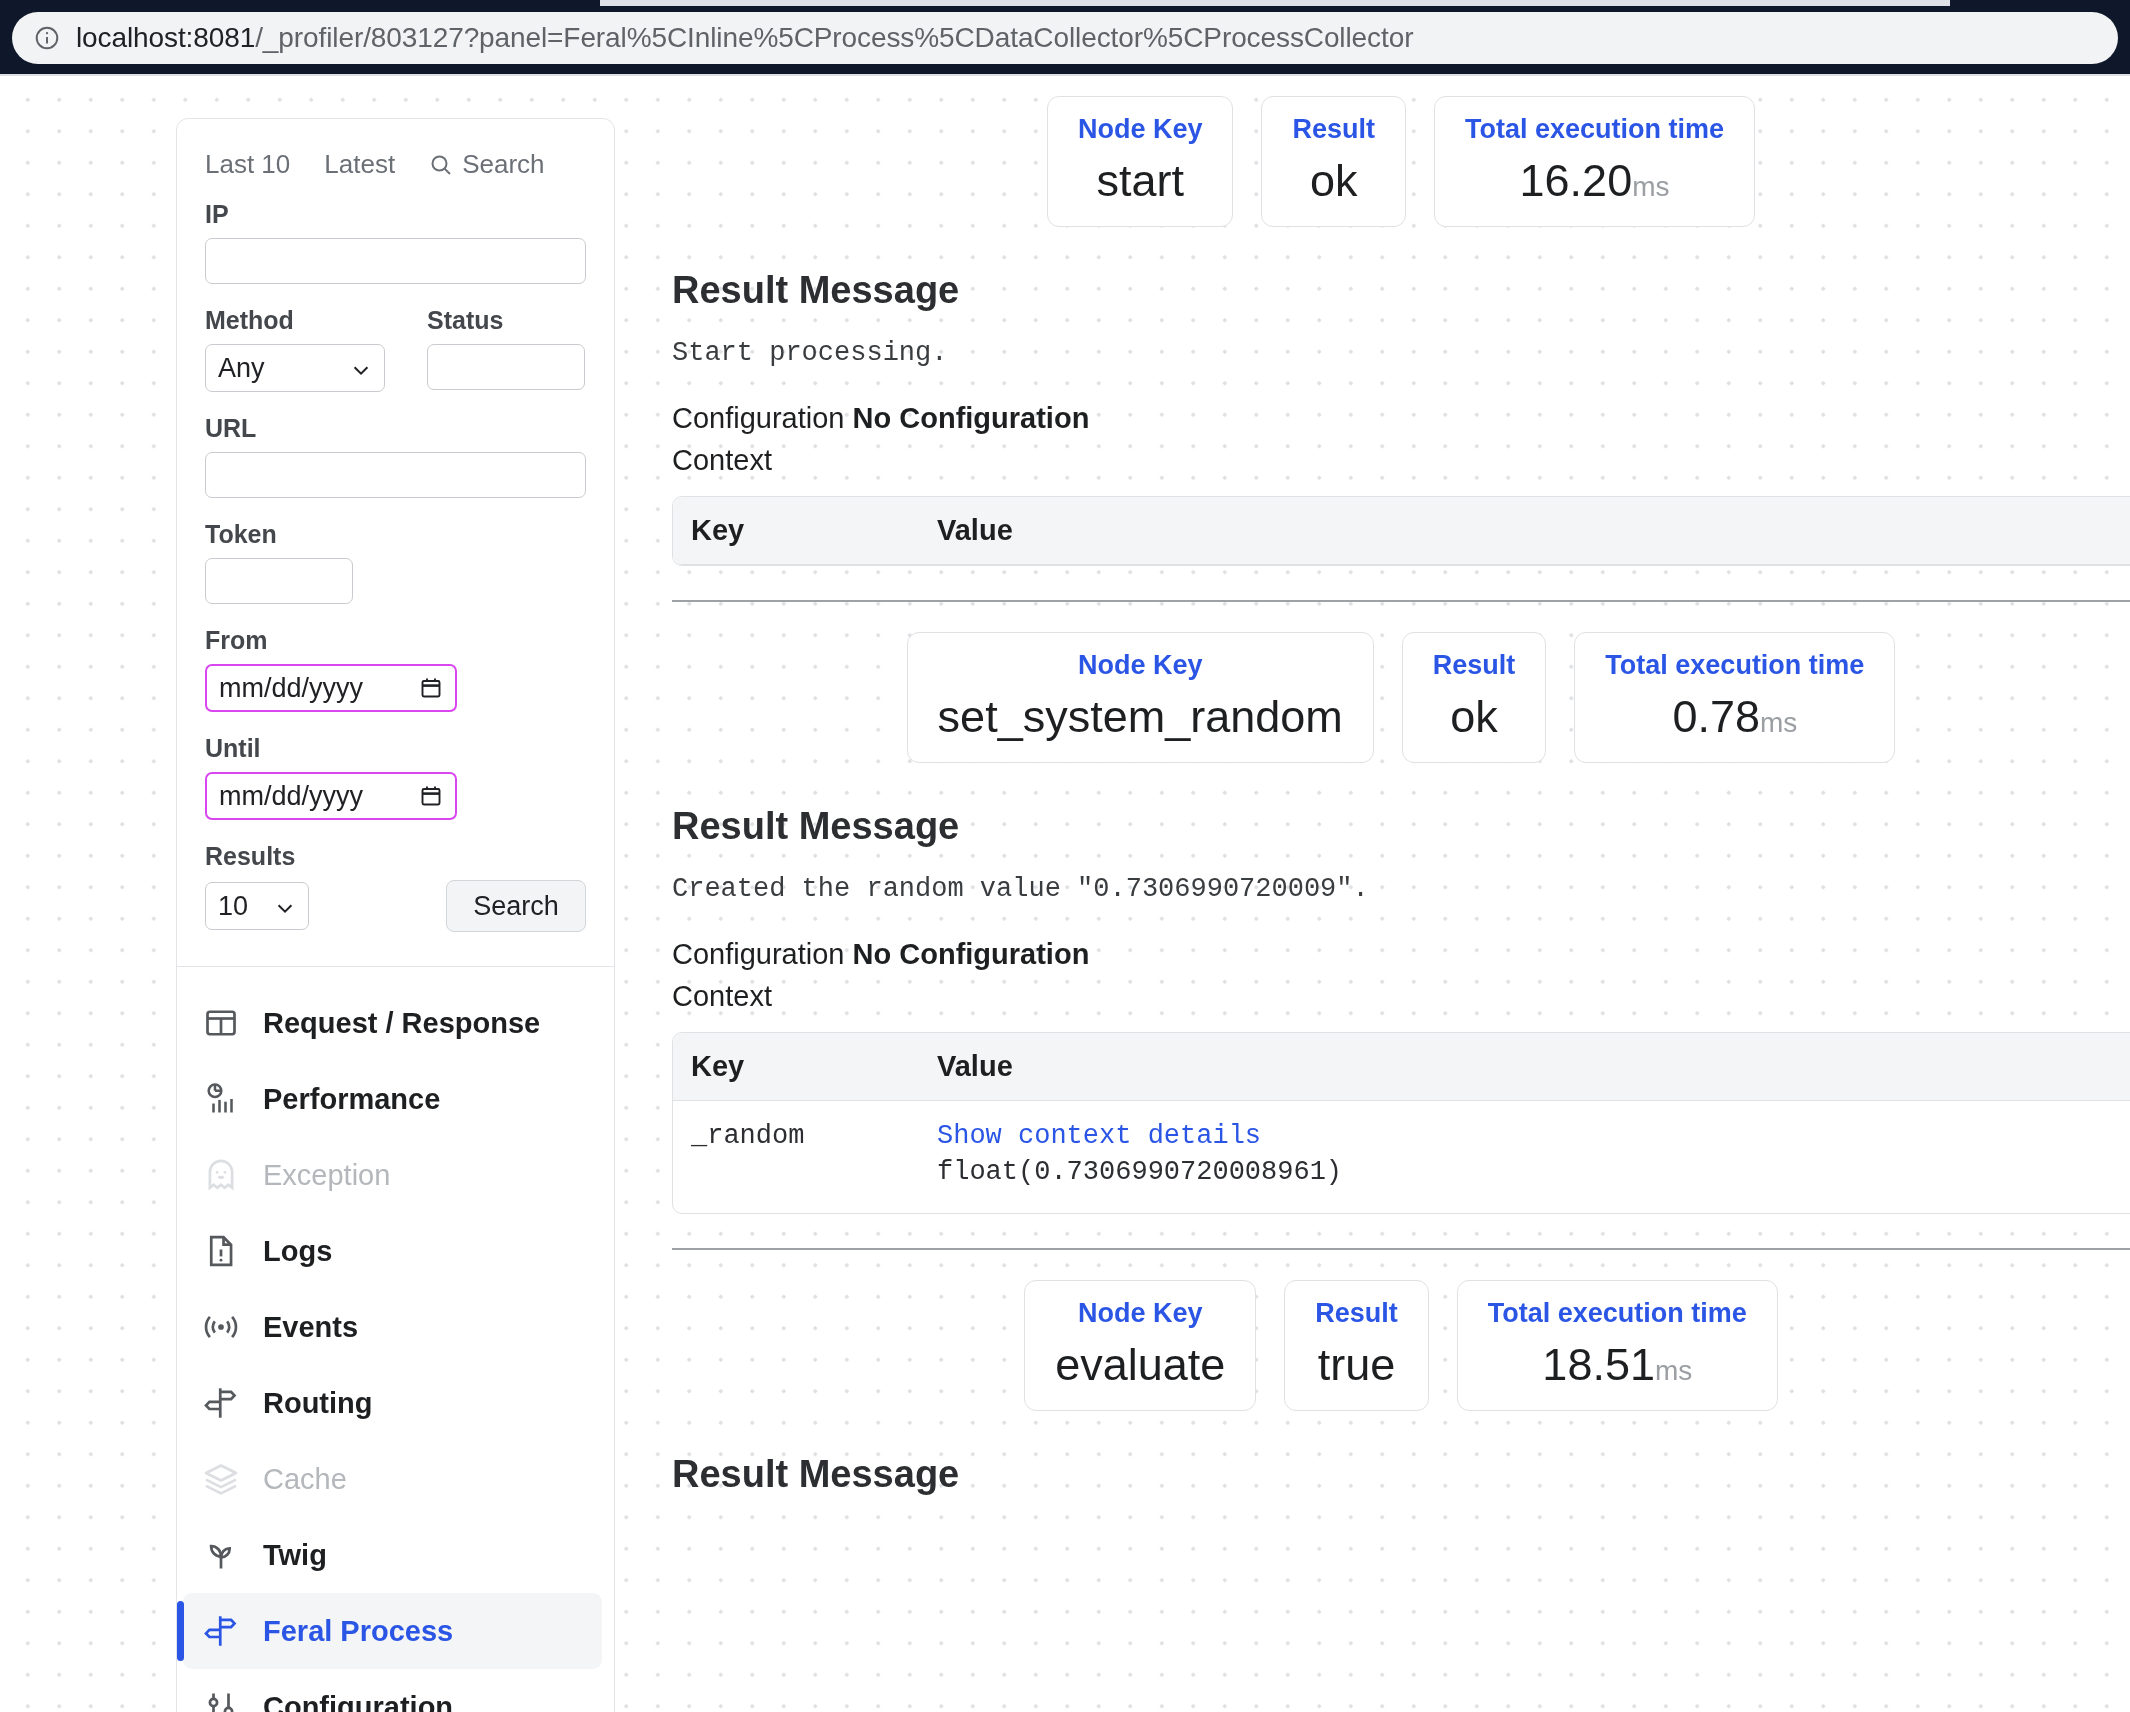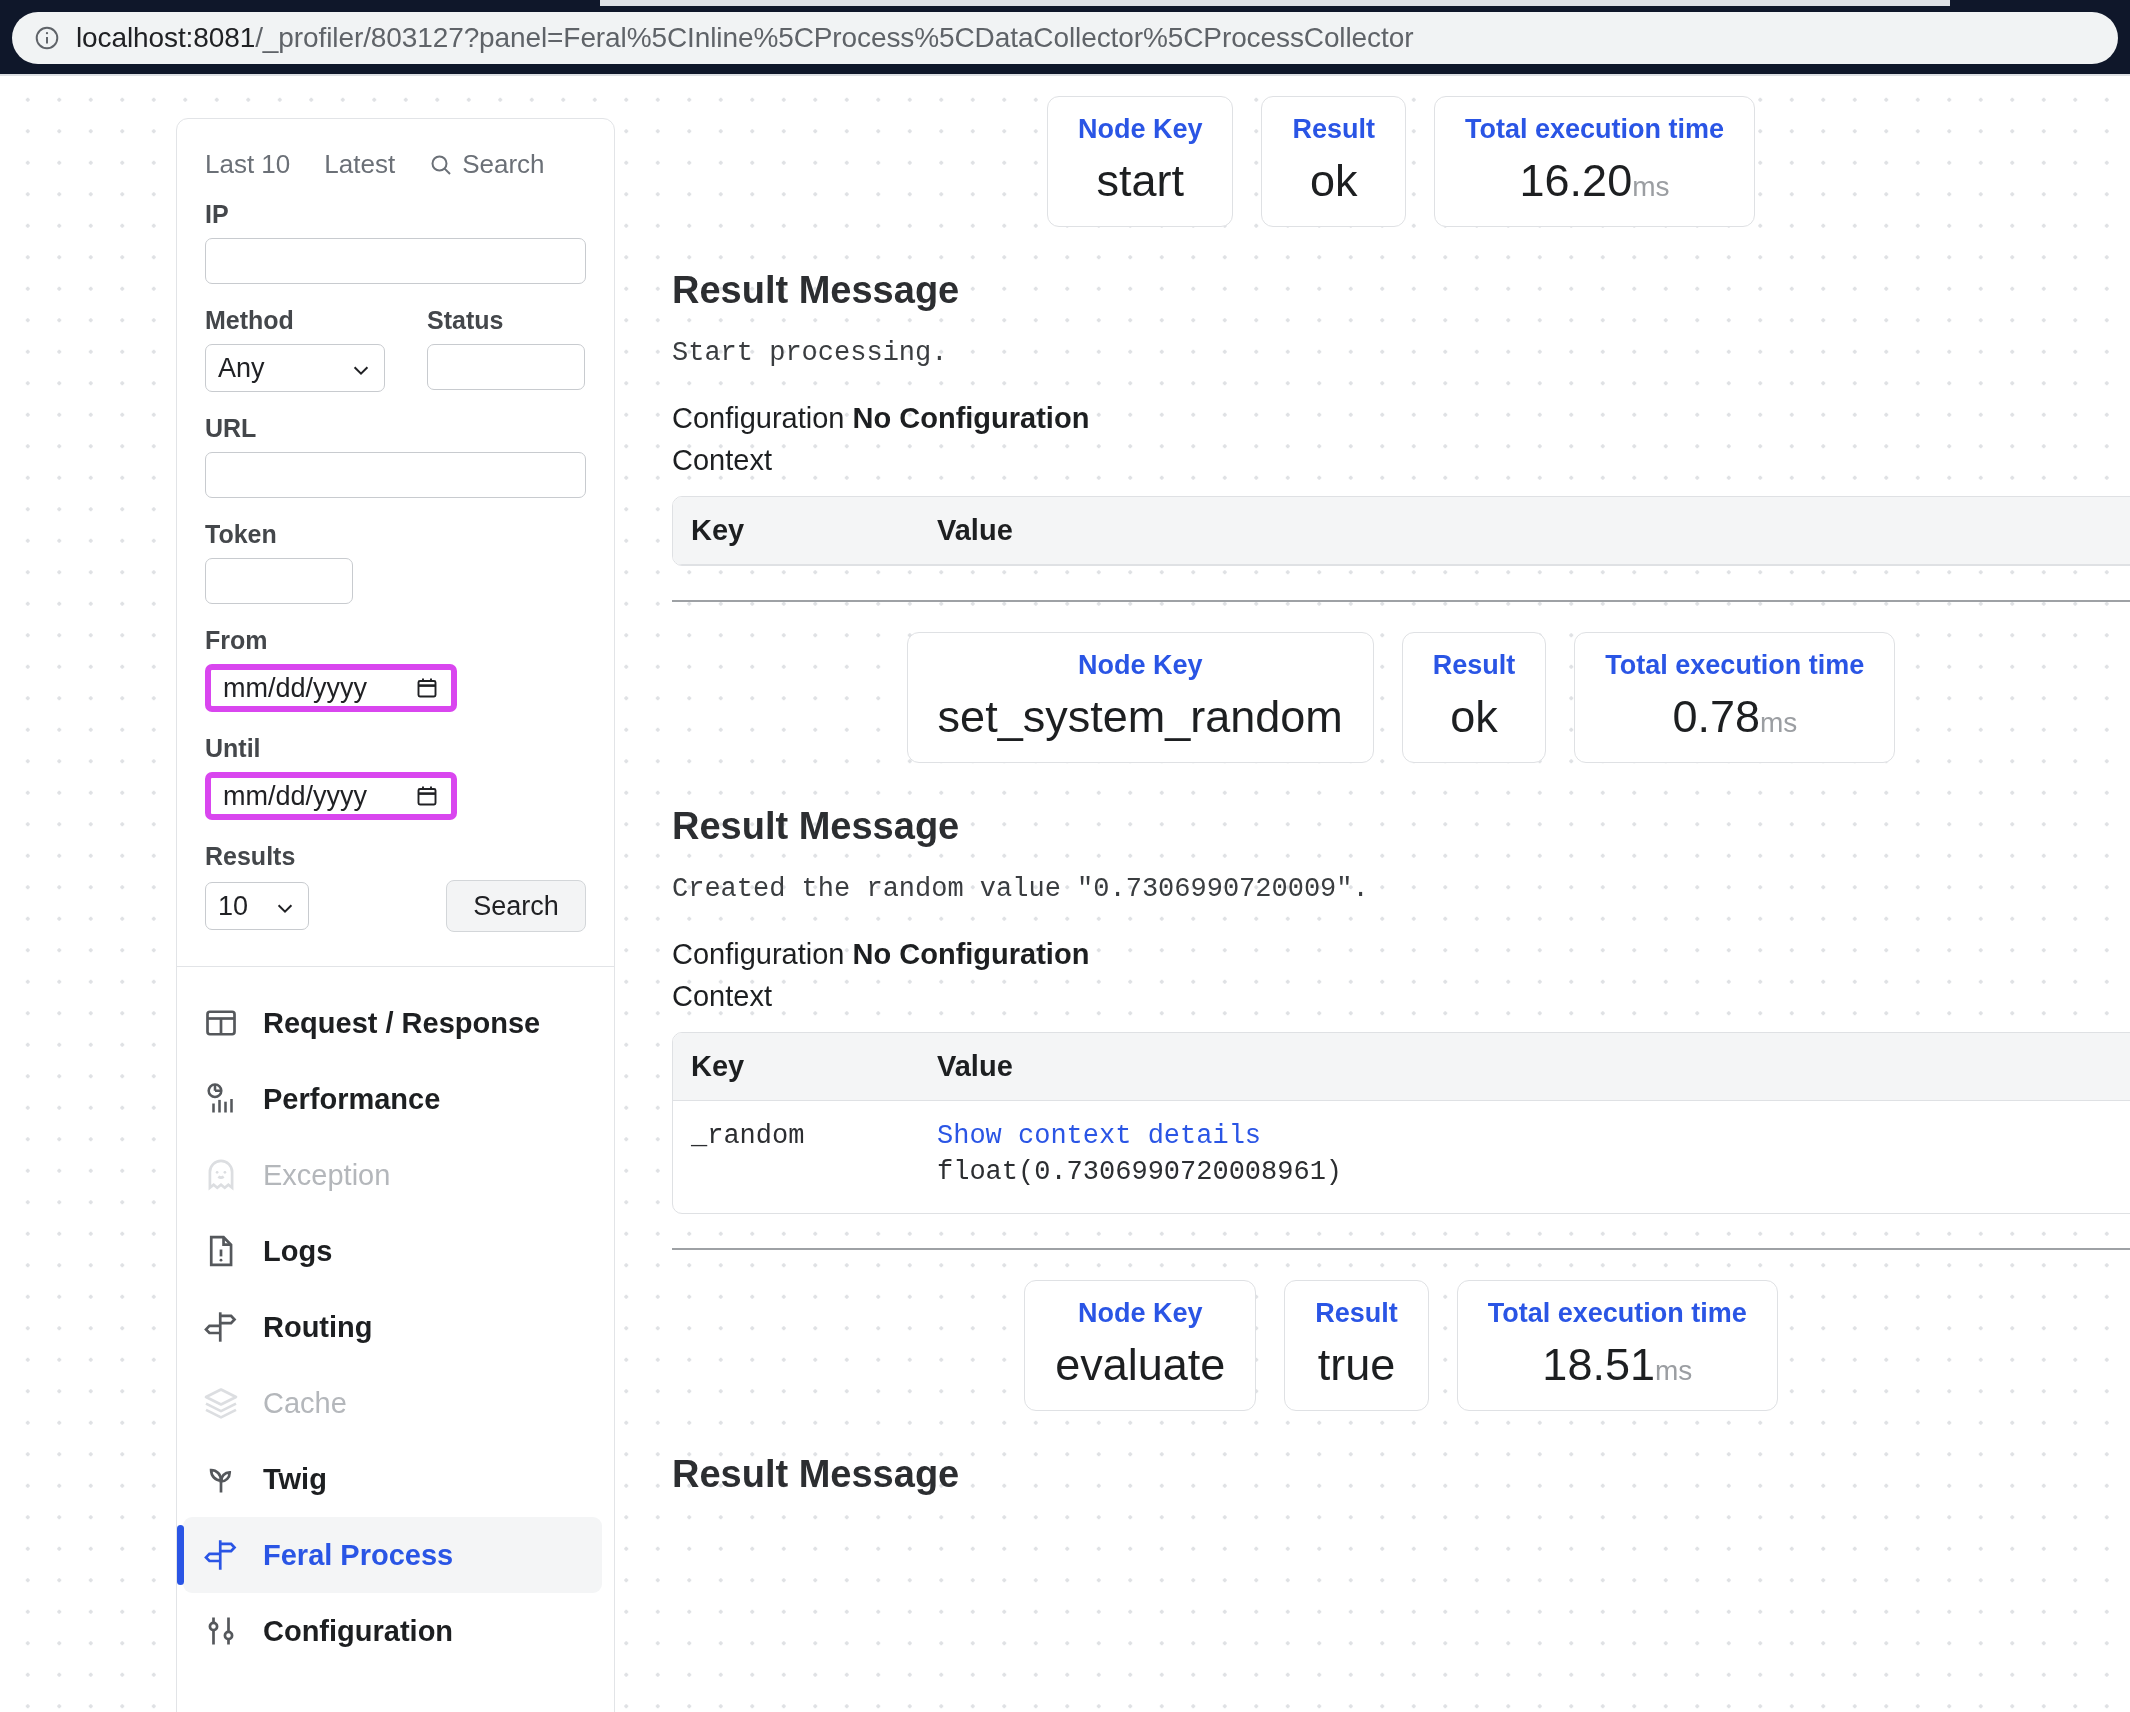--- a/index.html
+++ b/index.html
@@ -142,21 +142,21 @@
     justify-content: space-between;
     cursor: pointer;
   }
   .sel-box .chev { width: 22px; height: 22px; flex: 0 0 22px; }
 
   .token-input { width: 148px; }
 
   .date-box {
     width: 252px;
     height: 48px;
-    border: 6px solid #d946ef;
+    border: 2px solid #d946ef;
     border-radius: 7px;
     background: #fff;
     display: flex;
     align-items: center;
     justify-content: space-between;
     padding: 0 12px;
     cursor: text;
   }
   .date-box .dtxt { font-size: 27px; color: #202124; }
   .date-box .cal { width: 24px; height: 24px; flex: 0 0 24px; }
@@ -467,20 +467,32 @@
           <svg viewBox="0 0 24 24" fill="none" stroke="currentColor" stroke-width="1.8">
             <path d="M5.5 2.8h8.2l5 5v13.4H5.5z"></path>
             <polyline points="13.7,2.8 13.7,7.8 18.7,7.8"></polyline>
             <line x1="12" y1="11" x2="12" y2="15.6"></line>
             <circle cx="12" cy="18.1" r="0.95" fill="currentColor" stroke="none"></circle>
           </svg>
         </span>
         <span class="nlabel">Logs</span>
       </div>
 
+      <div class="nav-item">
+        <span class="nicon">
+          <svg viewBox="0 0 24 24" fill="none" stroke="currentColor" stroke-width="1.8">
+            <circle cx="12" cy="12" r="1.9" fill="currentColor" stroke="none"></circle>
+            <path d="M7.9 8.3a5.6 5.6 0 0 0 0 7.4"></path>
+            <path d="M16.1 8.3a5.6 5.6 0 0 1 0 7.4"></path>
+            <path d="M4.6 5.3a10 10 0 0 0 0 13.4"></path>
+            <path d="M19.4 5.3a10 10 0 0 1 0 13.4"></path>
+          </svg>
+        </span>
+        <span class="nlabel">Events</span>
+      </div>
 
       <div class="nav-item">
         <span class="nicon">
           <svg viewBox="0 0 24 24" fill="none" stroke="currentColor" stroke-width="1.8">
             <line x1="11.5" y1="2.2" x2="11.5" y2="21.8"></line>
             <path d="M11.5 4.6h7.2l2.3 2.4-2.3 2.4h-7.2"></path>
             <path d="M11.5 11.2H4.3L2 13.6l2.3 2.4h7.2"></path>
           </svg>
         </span>
         <span class="nlabel">Routing</span>

